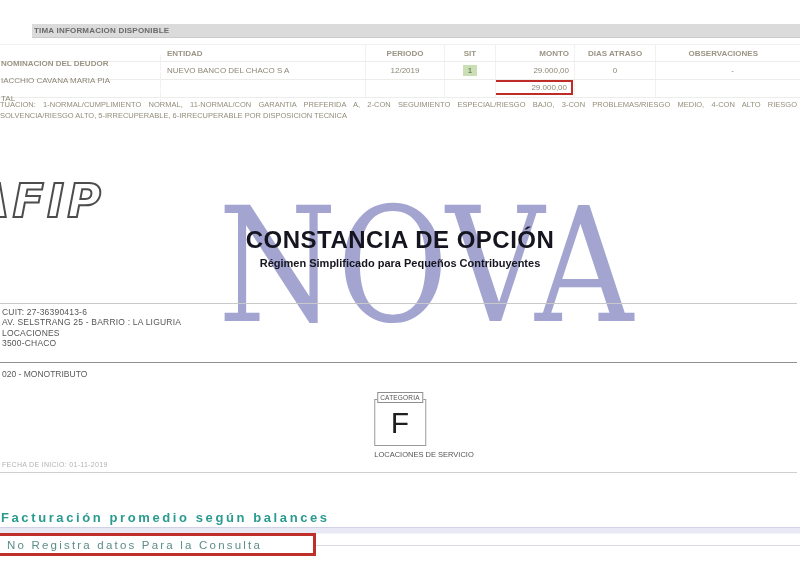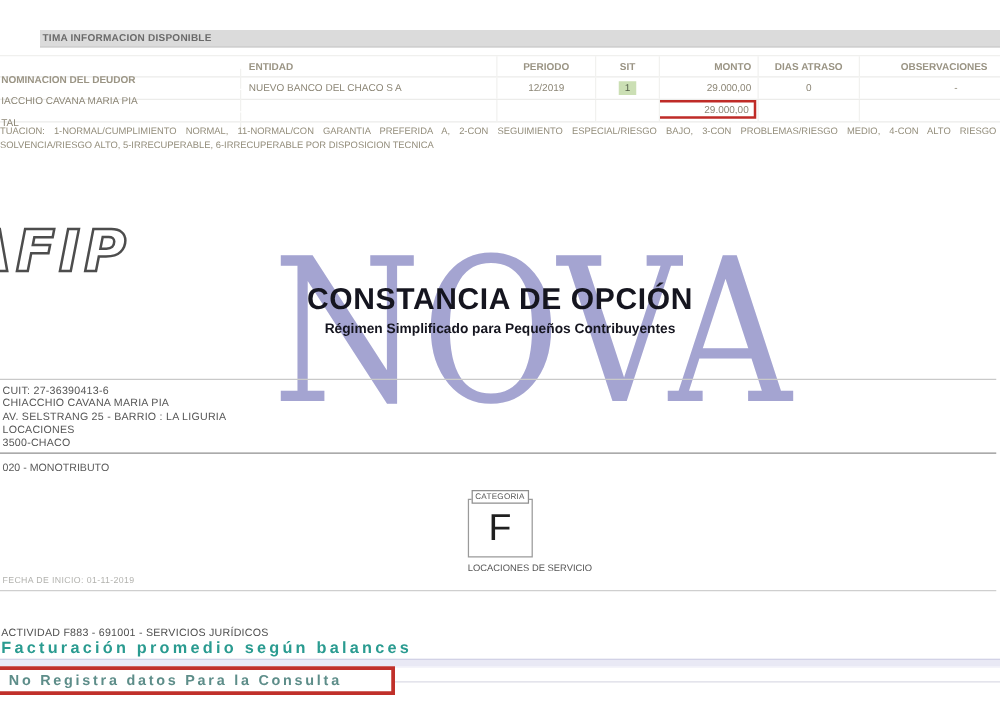--- a/index.html
+++ b/index.html
@@ -14,21 +14,21 @@
            border-bottom:1px solid #cccccc;font-size:8px;font-weight:bold;color:#6a6a6a;
            line-height:14px;padding-left:2px;box-sizing:border-box;letter-spacing:.2px;margin-left:32px;}
 
   
   .ctable{position:absolute;top:44px;left:0;width:800px;font-size:8px;color:#8c8676;
           border-top:1px solid #f0f0ee;}
   .crow{display:flex;width:800px;height:17px;border-bottom:1px solid #ececea;align-items:center;}
   .crow.head{height:16px;color:#9a9484;font-weight:bold;}
   .ccell{height:100%;display:flex;align-items:center;box-sizing:border-box;
          border-right:1px solid #f1f1ef;overflow:hidden;white-space:nowrap;}
-  .c1{width:193px;padding-left:1px;margin-top:20px;}
+  .c1{width:161px;padding-left:1px;margin-top:20px;}
   .c2{width:205px;padding-left:6px;}
   .c3{width:79px;justify-content:center;}
   .c4{width:51px;justify-content:center;}
   .c5{width:79px;justify-content:flex-end;padding-right:5px;position:relative;}
   .c6{width:81px;justify-content:center;}
   .c7{width:112px;justify-content:flex-end;padding-right:10px;border-right:none;}
   .c7v{padding-right:34px;}
   .sit-badge{background:#cbdfb4;color:#55604a;padding:0 5px;line-height:11px;font-size:8px;}
   .total-box{position:absolute;right:1px;top:0px;width:80px;height:15px;border:2px solid #bf2b27;
              box-sizing:border-box;display:flex;align-items:center;justify-content:flex-end;
@@ -76,21 +76,21 @@
   .actividad{position:absolute;top:501px;left:1px;font-size:8.5px;color:#4f4f4f;letter-spacing:.2px;}
   .fact-header{position:absolute;top:510px;left:1px;font-size:13px;font-weight:bold;
                letter-spacing:2.6px;color:#2a9b90;white-space:nowrap;}
   .fact-underline{position:absolute;top:527px;left:0;width:800px;height:5px;background:#e9e9f5;
                   border-top:1px solid #d2d2e6;border-bottom:1px solid #f3f3fa;box-sizing:content-box;}
 
   .nodata-line{position:absolute;top:545px;left:0;width:800px;border-top:1px solid #dcdce6;z-index:1;}
   .nodata-box{position:absolute;top:533px;left:-6px;width:322px;height:23px;border:3px solid #c0302a;
               background:#fff;box-sizing:border-box;display:flex;align-items:center;
               padding-left:10px;z-index:2;}
-  .nodata-text{font-size:11.5px;font-weight:bold;letter-spacing:2.2px;color:#5d8d89;white-space:nowrap;text-align:center;}
+  .nodata-text{font-size:11.5px;font-weight:normal;letter-spacing:2.2px;color:#5d8d89;white-space:nowrap;text-align:center;}
 </style>
 </head>
 <body>
 
 <div id="screen">
 
   <div class="bar-section">
     <span>TIMA INFORMACION DISPONIBLE</span>
   </div>
 
@@ -143,37 +143,35 @@
     <div class="doc-title">CONSTANCIA DE OPCIÓN</div>
     <div class="doc-subtitle">Régimen Simplificado para Pequeños Contribuyentes</div>
   </div>
 
   <div class="divider d1"></div>
   <div class="divider d2"></div>
   <div class="divider d3"></div>
 
   <div class="cuit-block">
     <div>CUIT: 27-36390413-6</div>
-    <div>CHIACCHIO CAVANA MARIA PIA</div>
     <div>AV. SELSTRANG 25 - BARRIO : LA LIGURIA</div>
     <div>LOCACIONES</div>
     <div>3500-CHACO</div>
   </div>
 
   <div class="impuesto">020 - MONOTRIBUTO</div>
 
   <div class="categoria">
     <div class="cat-label">CATEGORIA</div>
     <div class="cat-square">F</div>
     <div class="cat-desc">LOCACIONES DE SERVICIO</div>
   </div>
 
   <div class="fecha">FECHA DE INICIO: 01-11-2019</div>
 
-  <div class="actividad">ACTIVIDAD F883 - 691001 - SERVICIOS JURÍDICOS</div>
 
   <div class="fact-header">Facturación promedio según balances</div>
   <div class="fact-underline"></div>
 
   <div class="nodata-line"></div>
   <div class="nodata-box">
     <span class="nodata-text">No Registra datos Para la Consulta</span>
   </div>
 
 </div>

